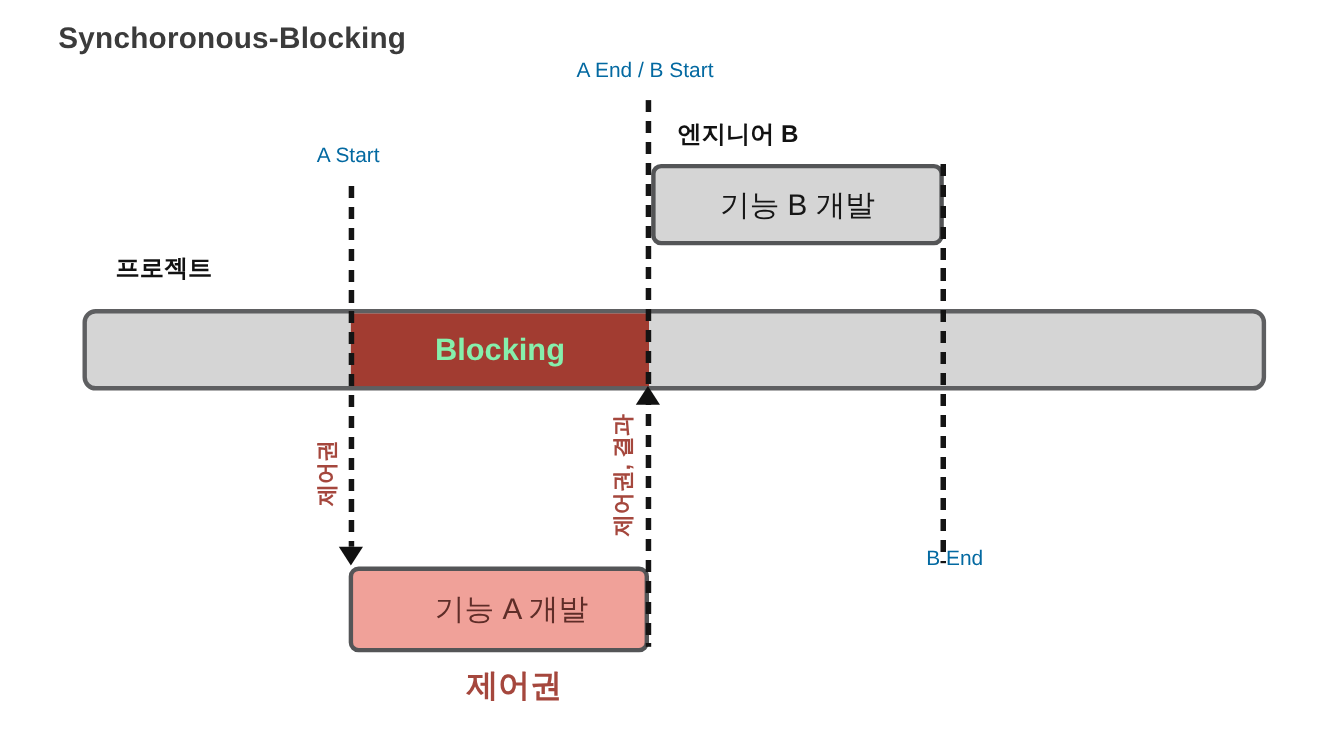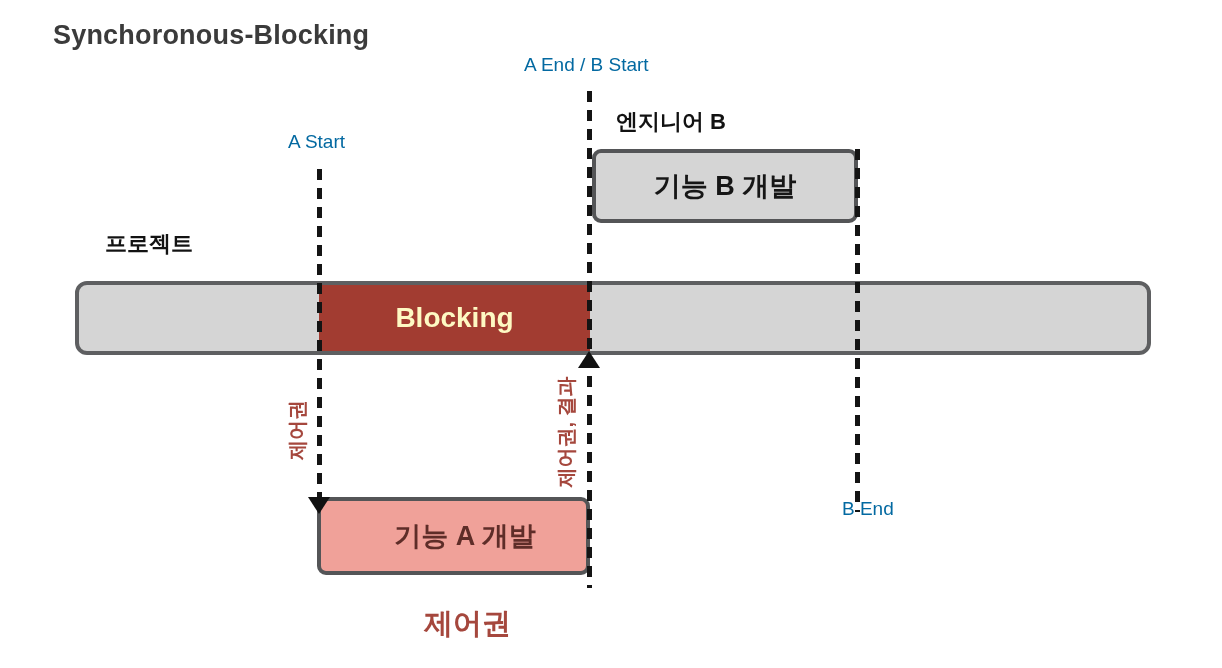--- a/index.html
+++ b/index.html
@@ -11,26 +11,26 @@
   .title { font-size:27px; font-weight:bold; color:#3b3b3b; letter-spacing:0.2px; }
   .marker-label { font-size:19px; font-weight:normal; color:#0369a1; white-space:nowrap; }
   .ko-label { font-size:22px; font-weight:bold; color:#121212; white-space:nowrap; }
   .bar {
     box-sizing:border-box; background:#d5d5d5; border:4px solid #5e5f61;
     border-radius:12px; z-index:1;
   }
   .task-box {
     box-sizing:border-box; background:#d5d5d5; border:4px solid #545557;
     border-radius:9px; z-index:1; display:flex; align-items:center; justify-content:center;
-    font-size:27px; font-weight:700; color:#161616;
+    font-size:27px; font-weight:400; color:#161616;
   }
   .task-box.pink { background:#f0a199; color:#5e2d28; }
   .blocking-seg {
     background:#a23c31; z-index:2; display:flex; align-items:center; justify-content:center;
-    font-size:28px; font-weight:bold; color:#fef9c3;
+    font-size:28px; font-weight:bold; color:#86efac;
   }
   .vline {
     width:5px; z-index:4;
     background:repeating-linear-gradient(to bottom,#141414 0px,#141414 11px,transparent 11px,transparent 19px);
   }
   .arrow-down {
     width:0; height:0; z-index:5;
     border-left:11px solid transparent; border-right:11px solid transparent;
     border-top:17px solid #111;
   }
@@ -73,19 +73,19 @@
   <div class="abs arrow-down" style="left:308px; top:497px;"></div>
 
   <div class="abs vline" style="left:587px; top:91px; height:497px;"></div>
   <div class="abs arrow-up" style="left:578px; top:351px;"></div>
 
   <div class="abs vline" style="left:855px; top:149px; height:363px;"></div>
 
   <div class="abs vtext" style="left:247px; top:417px; width:100px; height:26px;">제어권</div>
   <div class="abs vtext" style="left:496px; top:419px; width:140px; height:26px;">제어권, 결과</div>
 
-  <div class="abs task-box pink" style="left:317px; top:497px; width:273px; height:78px;padding-left:23px;">
+  <div class="abs task-box pink" style="left:317px; top:515px; width:273px; height:78px;padding-left:23px;">
     <span>기능 A 개발</span>
   </div>
 
   <div class="abs control-bottom label-layer" style="left:407px; top:604px;">제어권</div>
 
 </div>
 
 </body></html>

